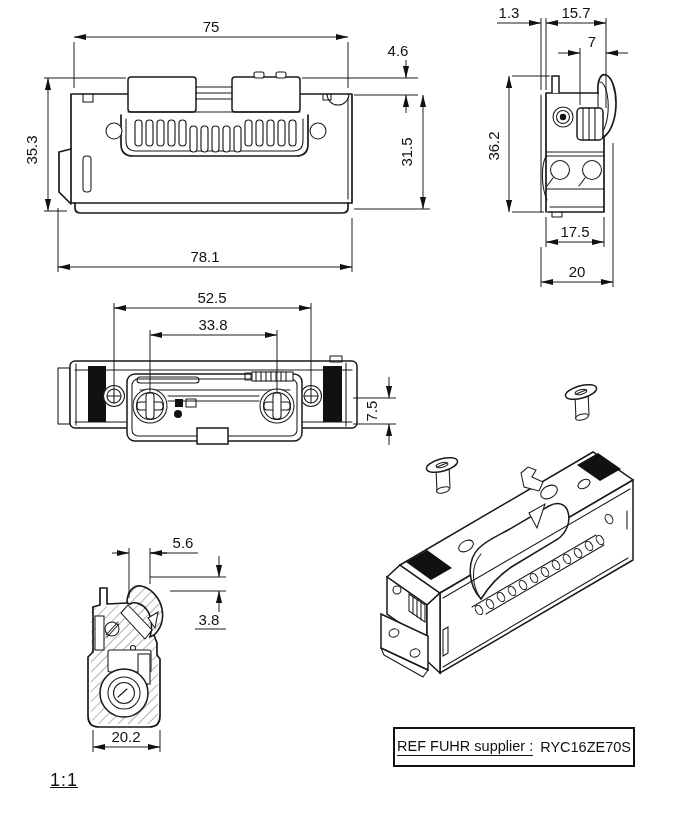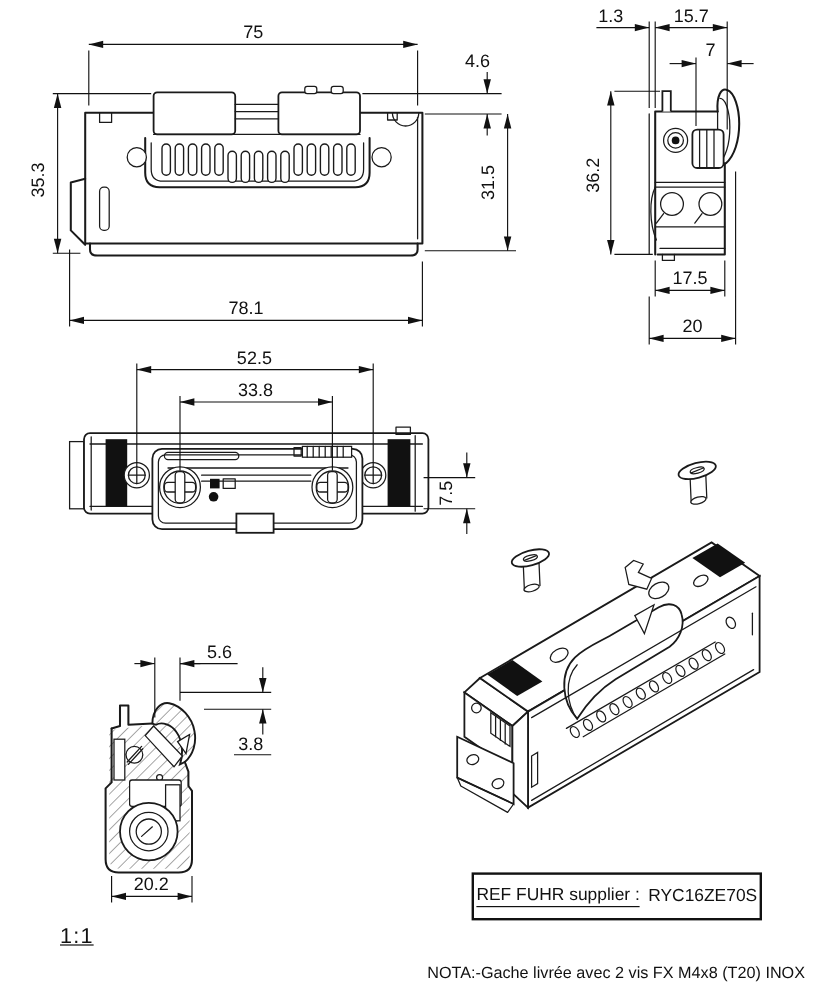--- a/index.html
+++ b/index.html
@@ -303,14 +303,13 @@
   </g>
 </svg>
 
 <div id="refbox">
   <span class="u">REF FUHR supplier :</span>
   <span>RYC16ZE70S</span>
 </div>
 
 <div id="scale">1:1</div>
 
-<div id="nota">NOTA:-Gache livrée avec 2 vis FX M4x8 (T20) INOX</div>
 </div>
 
 </body></html>

